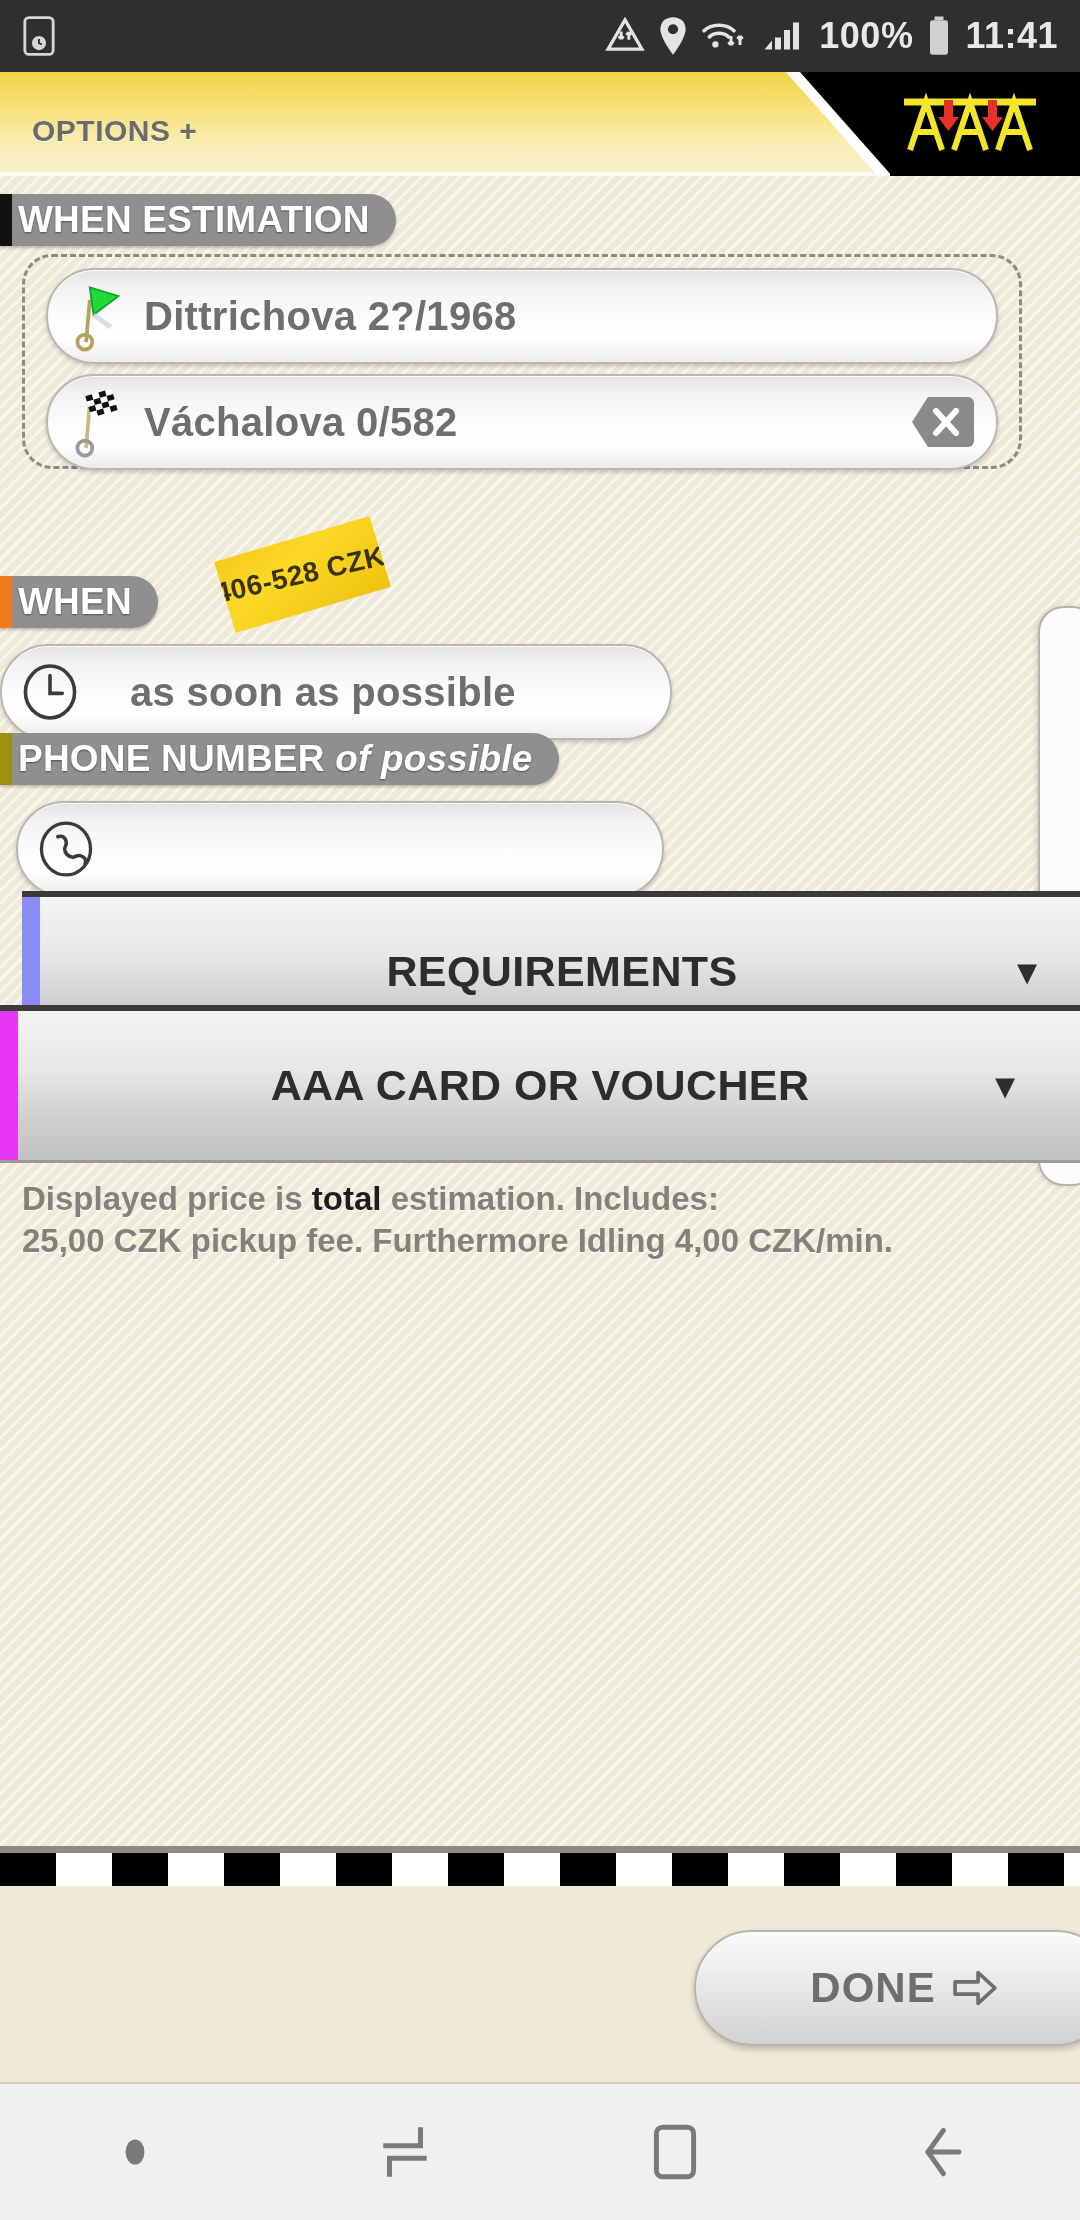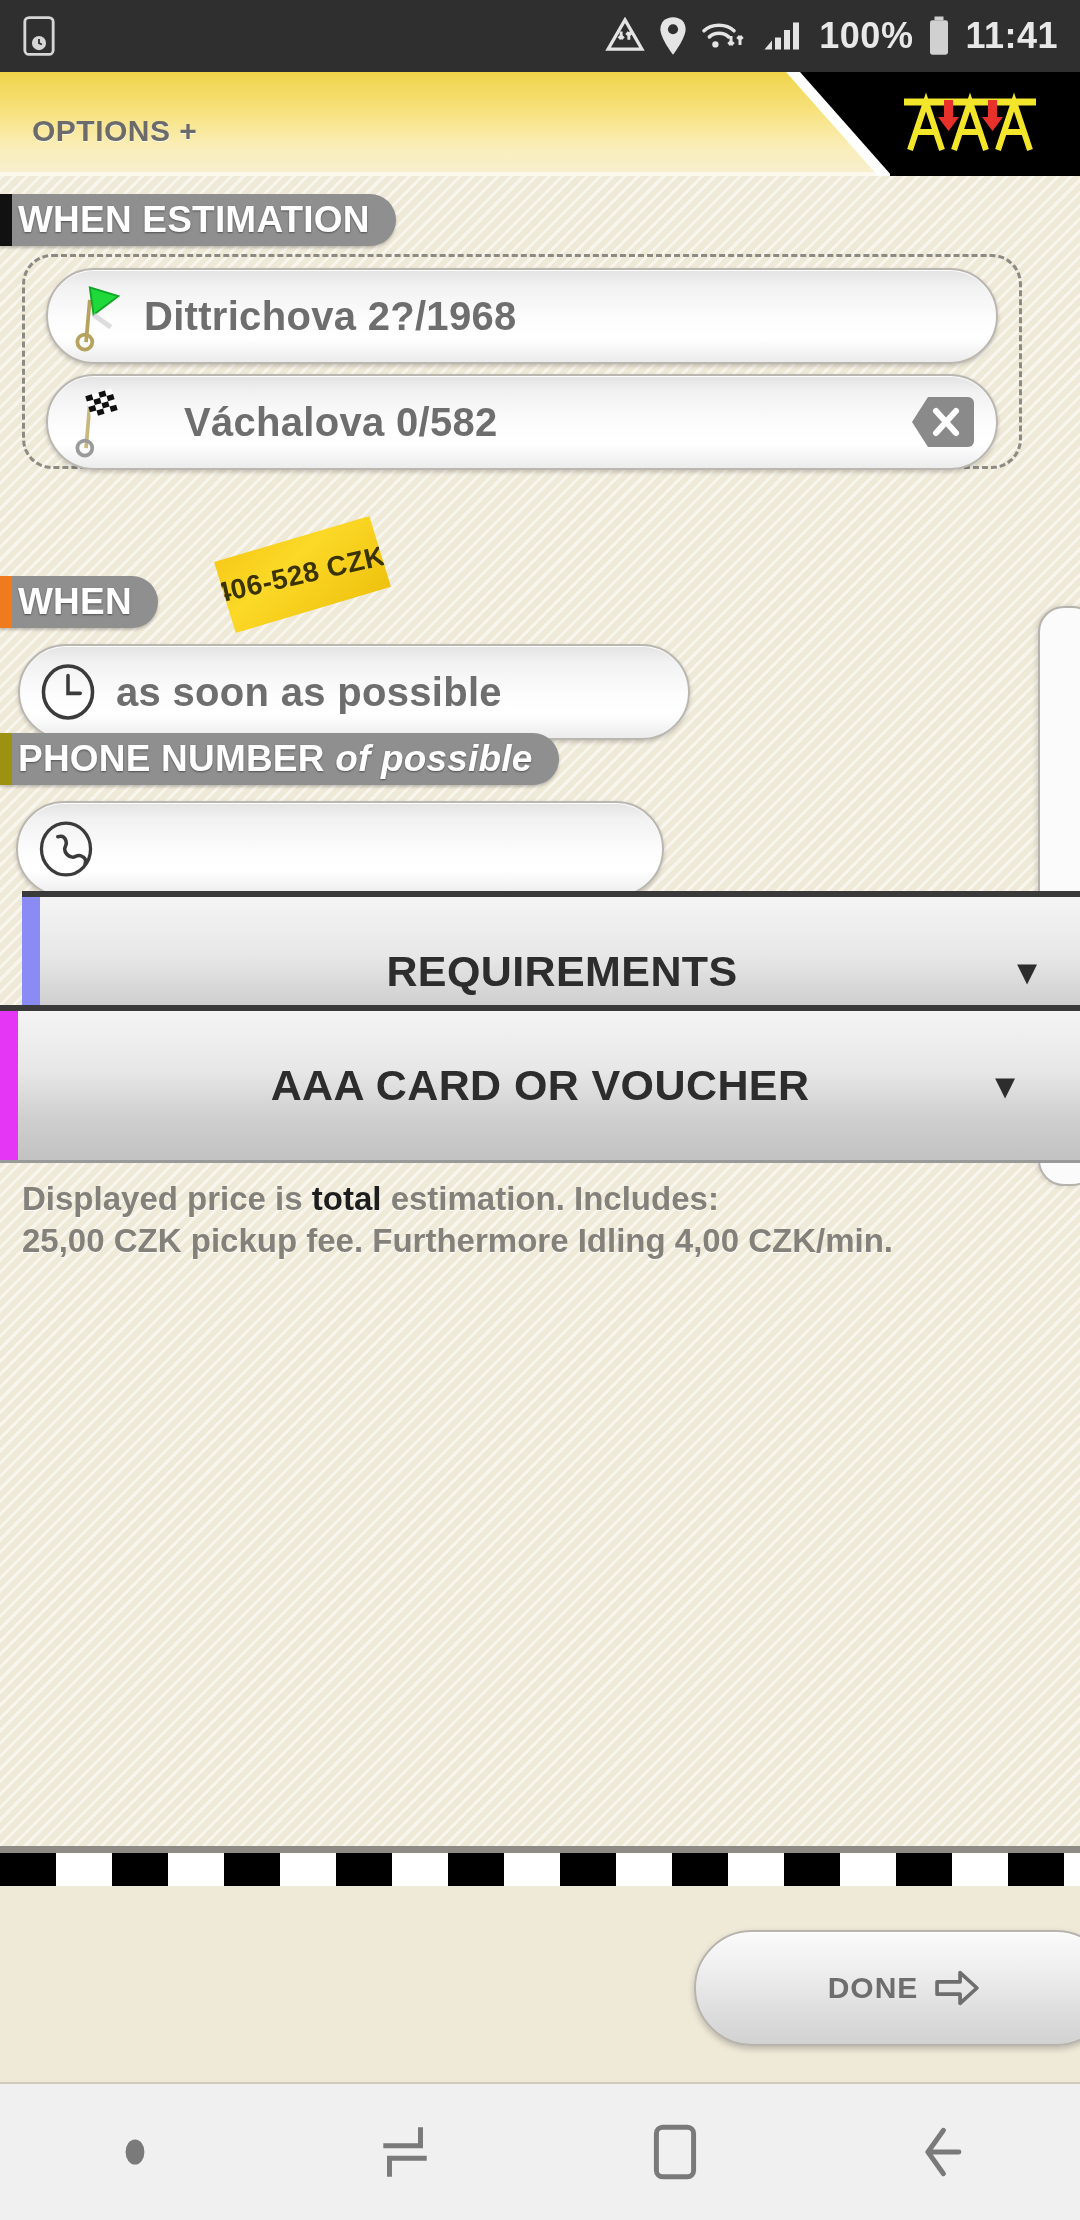--- a/index.html
+++ b/index.html
@@ -225,21 +225,21 @@
     position: absolute; right: -34px; top: 1930px;
     width: 420px; height: 116px;
     border-radius: 58px;
     background: linear-gradient(to bottom, #fafafa 0%, #f0f0f0 30%, #e2e2e2 62%, #d2d2d2 100%);
     border: 2px solid #b6b4ad;
     box-shadow: 0 3px 6px rgba(0,0,0,0.22), inset 0 1px 0 rgba(255,255,255,0.95);
     display: flex; align-items: center; justify-content: center;
     gap: 16px;
   }
   .done-btn .dl {
-    font-size: 30px; font-weight: bold; color: #6e6e6e;
+    font-size: 42px; font-weight: bold; color: #6e6e6e;
     letter-spacing: 1px;
   }
 
   
   .navbar {
     position: absolute; left: 0; top: 2084px;
     width: 1080px; height: 136px;
     background: #f0f0f0;
     display: flex; align-items: center;
   }
@@ -325,21 +325,21 @@
         <svg width="56" height="72" viewBox="0 0 44 58">
           <path d="M14 50 L17 16" stroke="#b5a25f" stroke-width="3" fill="none"></path>
           <circle cx="13" cy="50" r="6" fill="none" stroke="#b5a25f" stroke-width="3"></circle>
           <path d="M17 6 L40 13 L20 28 Z" fill="#1fd93a" stroke="#0fa525" stroke-width="1.5"></path>
           <path d="M20 28 L34 38" stroke="#cfcfcf" stroke-width="4" fill="none" opacity="0.7"></path>
         </svg>
       </span>
       <span class="pill-text">Dittrichova 2?/1968</span>
     </div>
 
-    <div class="pill" style="left:46px; top:198px; width:952px;gap:40px;">
+    <div class="pill" style="left:46px; top:198px; width:952px;">
       <span class="pill-icon">
         <svg width="56" height="72" viewBox="0 0 44 58">
           <path d="M14 50 L17 14" stroke="#c7b87e" stroke-width="3" fill="none"></path>
           <circle cx="13" cy="50" r="6" fill="none" stroke="#9a9a9a" stroke-width="3"></circle>
           <g transform="rotate(-16 26 16)">
             <rect x="16" y="5" width="22" height="18" fill="#ffffff"></rect>
             <rect x="16" y="5" width="5.5" height="4.5" fill="#111"></rect>
               <rect x="27" y="5" width="5.5" height="4.5" fill="#111"></rect>
             <rect x="21.5" y="9.5" width="5.5" height="4.5" fill="#111"></rect>
               <rect x="32.5" y="9.5" width="5.5" height="4.5" fill="#111"></rect>
@@ -360,21 +360,21 @@
     </div>
 
     <div class="price-tag">
       <span>406-528 CZK</span>
     </div>
 
     <div class="sec-head" style="position:absolute; left:0; top:400px;justify-content:center;">
       <span class="accent" style="background:#f07b1e;"></span>
       <span class="txt">WHEN</span>
     </div>
-    <div class="pill" style="left:18px; top:468px; width:672px;">
+    <div class="pill" style="left:0; top:468px; width:672px;gap:32px;">
       <span class="pill-icon">
         <svg width="60" height="60" viewBox="0 0 44 44">
           <ellipse cx="22" cy="22" rx="18" ry="19" fill="none" stroke="#3b3b3b" stroke-width="2.6"></ellipse>
           <path d="M22 10 V23 H31" stroke="#3b3b3b" stroke-width="2.6" fill="none" stroke-linecap="round"></path>
         </svg>
       </span>
       <span class="pill-text">as soon as possible</span>
     </div>
 
     <div class="sec-head" style="position:absolute; left:0; top:557px;">

